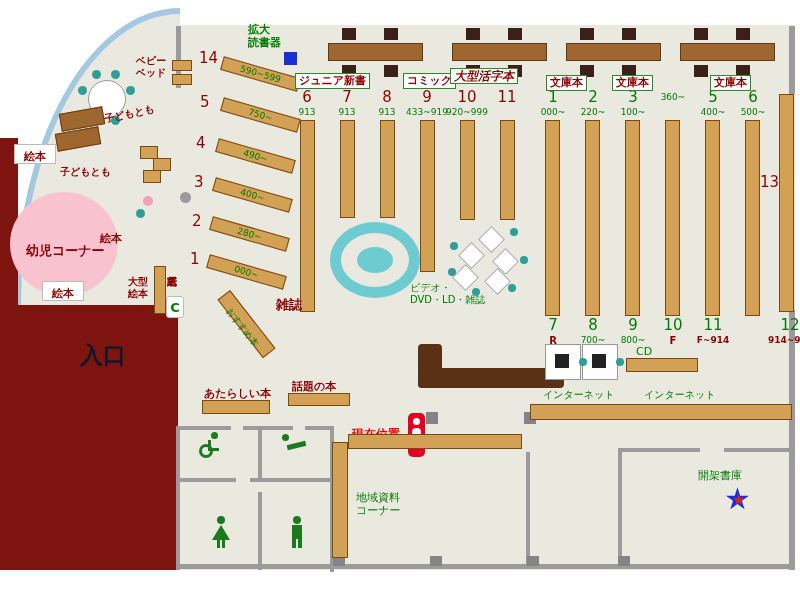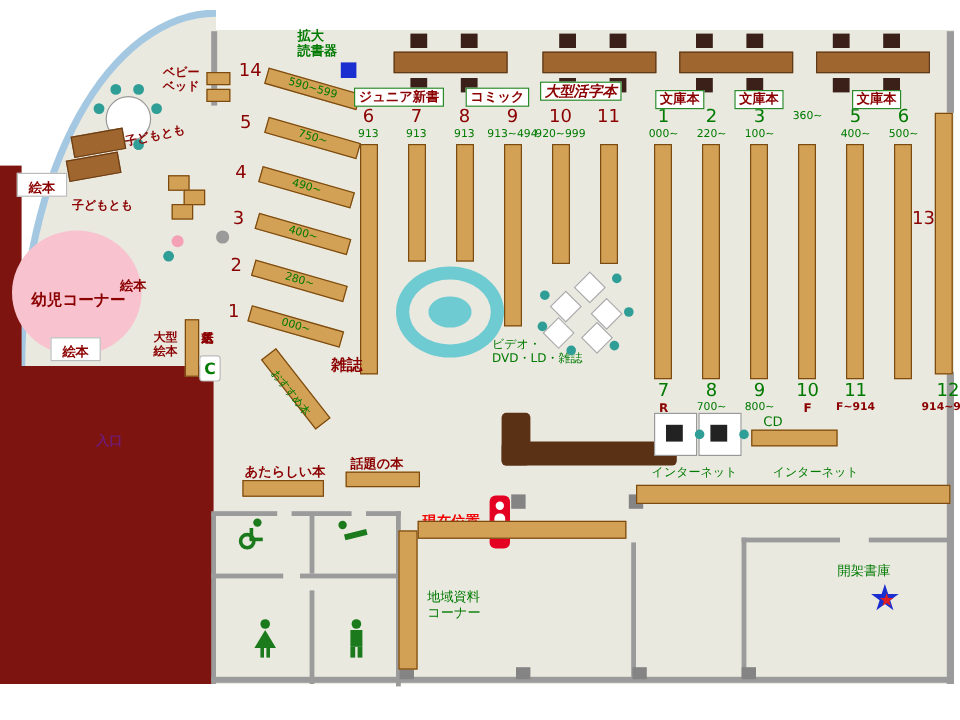--- a/index.html
+++ b/index.html
@@ -137,21 +137,21 @@
   <div class="col" style="left:325px;top:90px;">
       <div class="num dr">7</div>
       <div class="sub gr">913</div>
     </div>
   <div class="col" style="left:365px;top:90px;">
       <div class="num dr">8</div>
       <div class="sub gr">913</div>
     </div>
   <div class="col" style="left:405px;top:90px;">
       <div class="num dr">9</div>
-      <div class="sub gr">913~494</div>
+      <div class="sub gr">433~919</div>
     </div>
   <div class="col" style="left:445px;top:90px;">
       <div class="num dr">10</div>
       <div class="sub gr">920~999</div>
     </div>
   <div class="col" style="left:485px;top:90px;">
       <div class="num dr">11</div>
       <div class="sub gr"></div>
     </div>
 
@@ -209,21 +209,21 @@
     </div>
   <div class="col" style="left:768px;top:318px;">
       <div class="num gr">12</div>
       <div class="sub dr">914~999</div>
     </div>
 
   <div class="shelf" style="left:779px;top:94px;width:15px;height:218px;"></div>
   <div class="lbl num dr" style="left:760px;top:174px;">13</div>
 
   <div class="sec-label" style="left:295px;top:73px;">ジュニア新書</div>
-  <div class="sec-label" style="left:388px;top:73px;text-align:right;">コミック</div>
+  <div class="sec-label" style="left:403px;top:73px;text-align:right;">コミック</div>
   <div class="sec-label" style="left:450px;top:68px;font-size:12px;font-style:italic;">大型活字本</div>
   <div class="sec-label" style="left:546px;top:75px;">文庫本</div>
   <div class="sec-label" style="left:612px;top:75px;">文庫本</div>
   <div class="sec-label" style="left:710px;top:75px;">文庫本</div>
 
   <div class="abs" style="left:330px;top:222px;width:90px;height:76px;border-radius:50%;background:#6ecbd2;">
     <div class="abs" style="left:11px;top:11px;right:11px;bottom:11px;border-radius:50%;background:#e9e9e0;"></div>
     <div class="abs" style="left:27px;top:25px;width:36px;height:26px;border-radius:50%;background:#6ecbd2;"></div>
   </div>
   <div class="lbl dr" style="left:276px;top:298px;font-size:13px;">雑誌</div>
@@ -279,21 +279,21 @@
   <div class="lbl dr" style="left:100px;top:233px;font-size:11px;">絵本</div>
   <div class="whitebox" style="left:42px;top:281px;width:40px;height:18px;"><span class="dr" style="font-size:11px;line-height:18px;">絵本</span></div>
   <div class="lbl dr" style="left:128px;top:276px;font-size:10px;">
     <div>大型</div>
     <div>絵本</div>
   </div>
   <div class="shelf" style="left:154px;top:266px;width:12px;height:48px;"></div>
   <div class="lbl dr" style="left:166px;top:268px;font-size:10px;writing-mode:vertical-rl;height:42px;">紙芝居</div>
   <div class="whitebox" style="left:166px;top:296px;width:16px;height:20px;border-radius:3px;"><span class="gr" style="font-weight:bold;font-size:13px;line-height:20px;">C</span></div>
 
-  <div class="lbl" style="left:80px;top:342px;font-size:11px;font-weight:bold;color:#701a75;margin-top:20px;">入口</div>
+  <div class="lbl" style="left:80px;top:342px;font-size:23px;font-weight:bold;color:#0f172a;">入口</div>
 
   <div class="lbl dr" style="left:204px;top:388px;font-size:11px;">あたらしい本</div>
   <div class="shelf" style="left:202px;top:400px;width:68px;height:14px;"></div>
   <div class="lbl dr" style="left:292px;top:381px;font-size:11px;">話題の本</div>
   <div class="shelf" style="left:288px;top:393px;width:62px;height:13px;"></div>
 
   <div class="abs" style="left:418px;top:344px;width:24px;height:44px;background:#5a3115;border-radius:4px;"></div>
   <div class="abs" style="left:418px;top:368px;width:146px;height:20px;background:#5a3115;border-radius:4px;"></div>
 
   <div class="abs" style="left:545px;top:344px;width:34px;height:34px;background:#fff;border:1px solid #999;">

